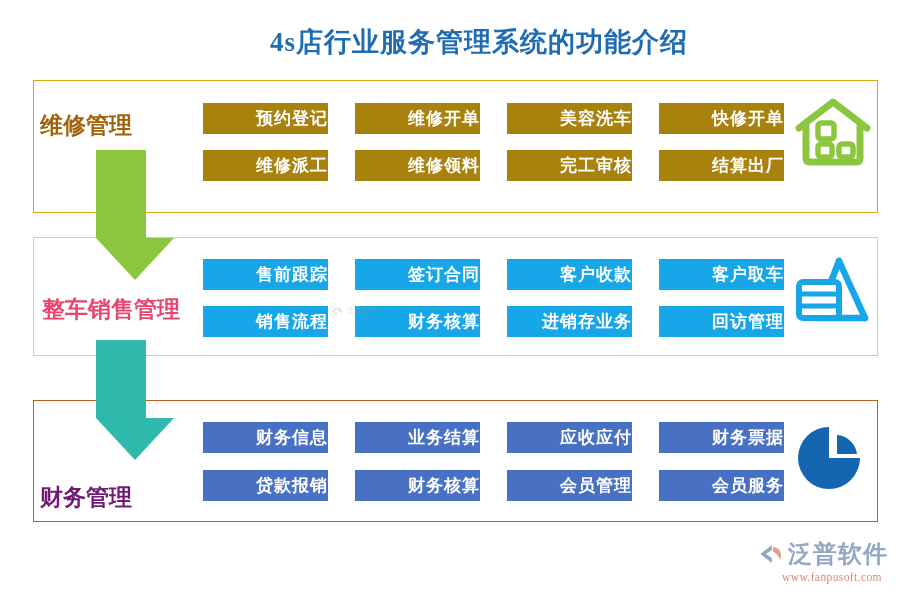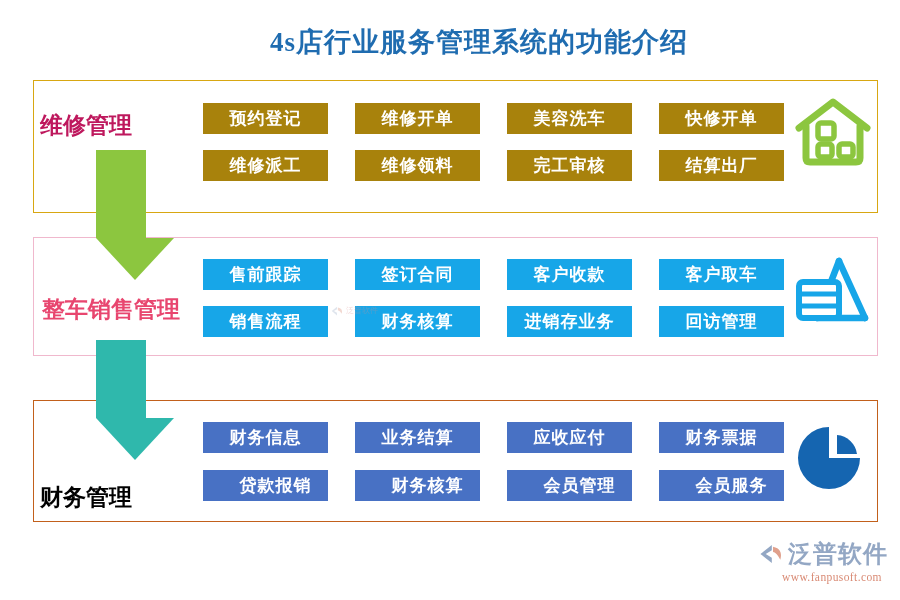--- a/index.html
+++ b/index.html
@@ -49,23 +49,23 @@
   .panel-3 { top: 400px; height: 122px; border: 1.5px solid #c2601b; }
 
   
   .section-label {
     position: absolute;
     font-size: 23px;
     font-weight: bold;
     white-space: nowrap;
     font-family: "Liberation Serif", "DejaVu Serif", serif;
   }
-  .label-1 { left: 40px;  top: 110px; color: #be185d; text-align: right; }
+  .label-1 { left: 40px;  top: 110px; color: #a16207; text-align: right; }
   .label-2 { left: 42px;  top: 294px; color: #e8466f; }
-  .label-3 { left: 40px;  top: 482px; color: #000000; }
+  .label-3 { left: 40px;  top: 482px; color: #701a75; }
 
   
   .arrow {
     position: absolute;
     width: 50px;
   }
   .arrow .shaft {
     width: 50px;
     margin: 0 auto;
   }
@@ -83,21 +83,21 @@
   .arrow-2 { left: 96px; top: 340px; }
   .arrow-2 .shaft { height: 78px; background: #2fb8ac; }
   .arrow-2 .head  { border-top: 42px solid #2fb8ac; }
 
   
   .btn {
     position: absolute;
     width: 125px;
     height: 31px;
     line-height: 31px;
-    text-align: center;
+    text-align: right;
     color: #ffffff;
     font-size: 17px;
     font-weight: bold;
     font-family: "Liberation Serif", "DejaVu Serif", serif;
     white-space: nowrap;
     letter-spacing: 1px;
     box-sizing: border-box;
   }
   .btn-gold  { background: #a8820c; }
   .btn-cyan  { background: #17a6e8; }

